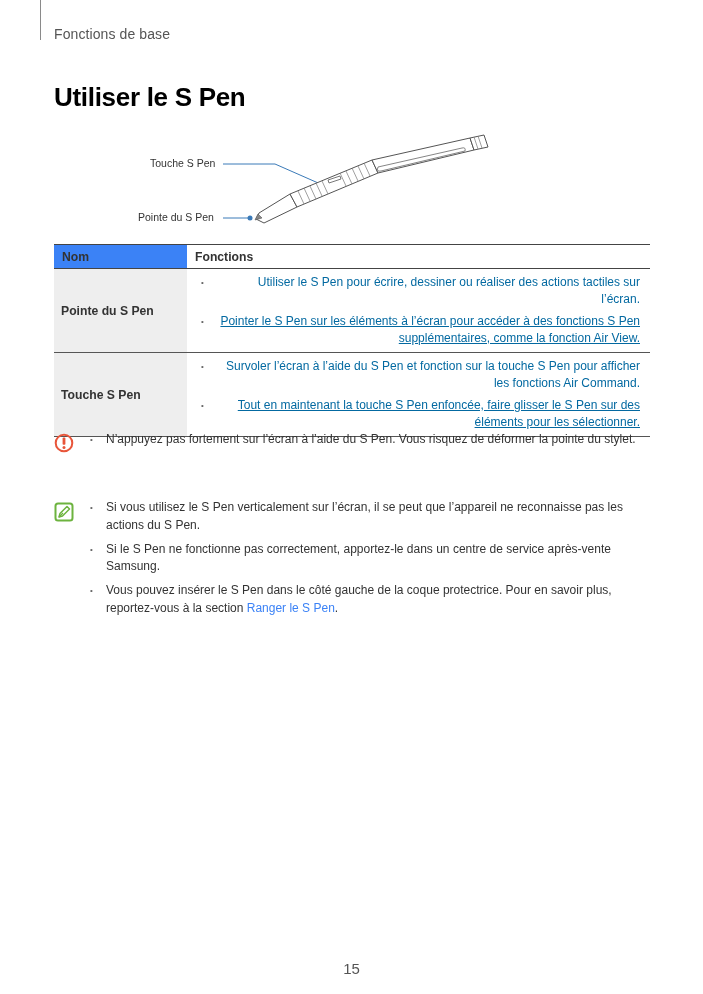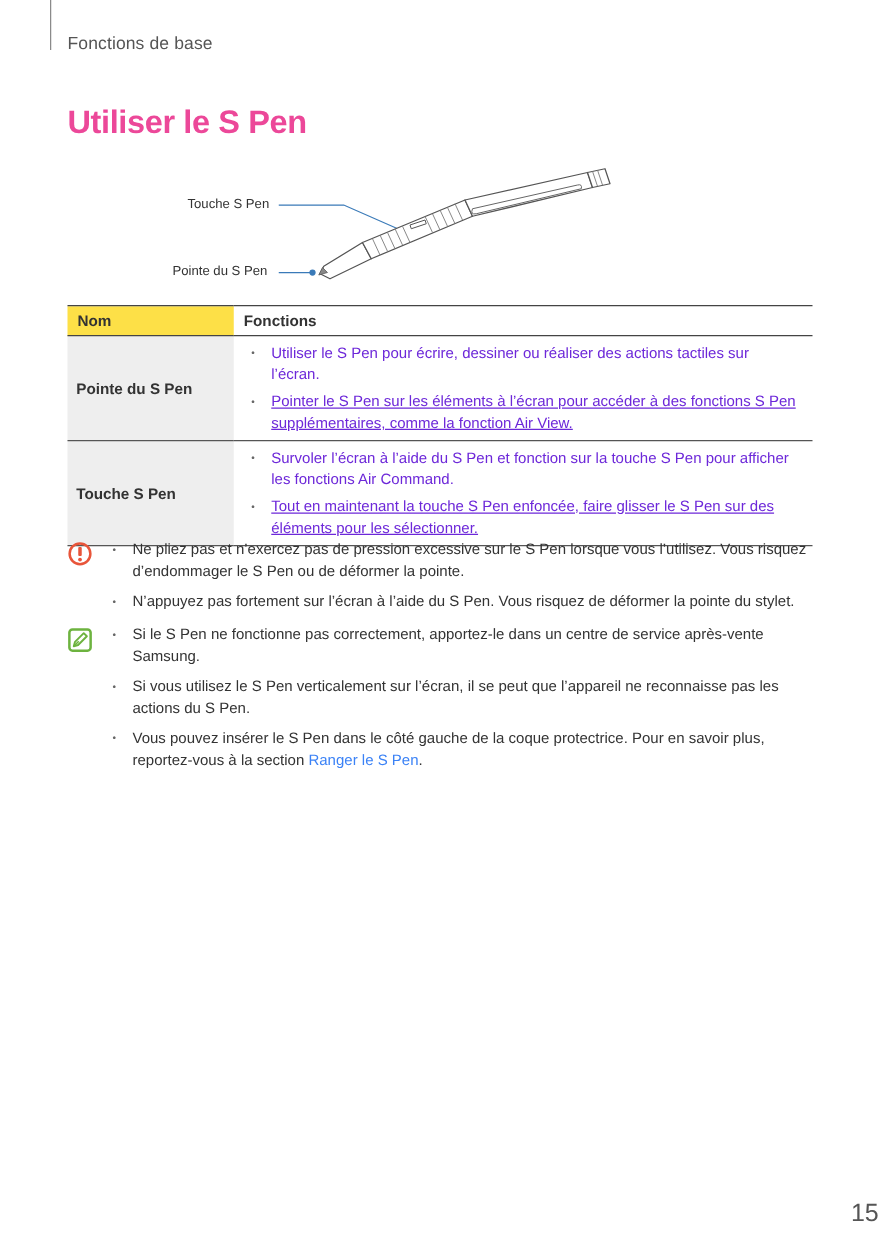--- a/index.html
+++ b/index.html
@@ -13,72 +13,72 @@
 
     .header-rule {
       position: absolute; left: 40px; top: 0; width: 1px; height: 40px; background: #8a8a8a;
     }
     .section-label {
       position: absolute; left: 54px; top: 26px;
       font-size: 14px; color: #555555; letter-spacing: 0.1px;
     }
     .page-title {
       position: absolute; left: 54px; top: 82px;
-      font-size: 26px; font-weight: bold; color: #ec4899; letter-spacing: -0.3px;
+      font-size: 26px; font-weight: bold; color: #000000; letter-spacing: -0.3px;
     }
 
     
     .illus { position: absolute; left: 0; top: 130px; width: 703px; height: 105px; }
     .illus-label {
       position: absolute; font-size: 10.5px; color: #333; white-space: nowrap;
     }
     .illus svg { position: absolute; left: 0; top: 0; }
 
     
     .spec-table {
       position: absolute; left: 54px; top: 244px; width: 596px;
       border-collapse: collapse; font-size: 12px;
     }
     .spec-table th, .spec-table td { text-align: left; vertical-align: middle; }
     .spec-table thead tr { border-top: 1.5px solid #444; border-bottom: 1px solid #444; }
     .spec-table th {
       font-weight: bold; padding: 5px 8px 4px 8px; font-size: 12.2px; color: #333;
     }
-    .spec-table th.col-name { background: #fde047; width: 133px; }
+    .spec-table th.col-name { background: #3b82f6; width: 133px; }
     .spec-table tbody tr { border-bottom: 1px solid #555; }
     .spec-table td.name-cell {
       background: #eeeeee; font-weight: bold; padding-left: 7px; font-size: 12.2px;
     }
     .spec-table td.func-cell { padding: 3px 4px 4px 12px; }
     .func-list { list-style: none; }
     .func-list li {
       position: relative; padding-left: 18px; line-height: 17px; margin: 2px 6px 5px 0;
-      font-size: 12px; color: #6d28d9;
+      font-size: 12px; color: #0369a1; text-align: right;
     }
     .func-list li:last-child { margin-bottom: 1px; text-decoration: underline; }
     .func-list li::before {
       content: "\2022"; position: absolute; left: 2px; top: 0; font-size: 8px; color: #666;
     }
 
     
     .note-block { position: absolute; left: 54px; width: 600px; }
     .note-icon { position: absolute; left: 0; width: 20px; height: 20px; }
     .note-list { list-style: none; margin-left: 36px; }
     .note-list li {
       position: relative; padding-left: 16px; line-height: 17.5px; font-size: 12px; color: #333;
       margin-bottom: 6.5px;
     }
     .note-list li::before {
       content: "\2022"; position: absolute; left: 0; top: 0; font-size: 8px; color: #666;
     }
     .link { color: #3b82f6; }
 
     .page-number {
-      position: absolute; left: 0; width: 703px; top: 960px; text-align: right;
-      font-size: 20px; color: #555;
+      position: absolute; left: 0; width: 703px; top: 960px; text-align: center;
+      font-size: 15px; color: #555;
     }
   </style>
 </head>
 <body>
 
 <div class="page">
 
   <div class="header-rule"></div>
   <div class="section-label">Fonctions de base</div>
 
@@ -157,32 +157,31 @@
     </tbody>
   </table>
 
   <div class="note-block" style="top:431px;">
     <svg class="note-icon" style="top:2px;" viewBox="0 0 20 20">
       <circle cx="10" cy="10" r="8.3" fill="none" stroke="#e8553a" stroke-width="2"></circle>
       <rect x="8.6" y="4.6" width="2.8" height="7.2" rx="0.8" fill="#e8553a"></rect>
       <circle cx="10" cy="14.6" r="1.5" fill="#e8553a"></circle>
     </svg>
     <ul class="note-list">
-      <li>Ne pliez pas et n’exercez pas de pression excessive sur le S Pen lorsque vous l’utilisez. Vous risquez d’endommager le S Pen ou de déformer la pointe.</li>
       <li>N’appuyez pas fortement sur l’écran à l’aide du S Pen. Vous risquez de déformer la pointe du stylet.</li>
     </ul>
   </div>
 
   <div class="note-block" style="top:499px;">
     <svg class="note-icon" style="top:3px;" viewBox="0 0 20 20">
       <rect x="1.5" y="1.5" width="17" height="17" rx="2.5" fill="none" stroke="#6db33f" stroke-width="2"></rect>
       <path d="M5,15 L6,11.5 L13,4.5 L15.5,7 L8.5,14 Z" fill="none" stroke="#6db33f" stroke-width="1.5" stroke-linejoin="round"></path>
       <line x1="5" y1="15" x2="9" y2="11" stroke="#6db33f" stroke-width="1.3"></line>
     </svg>
     <ul class="note-list">
+      <li>Si vous utilisez le S Pen verticalement sur l’écran, il se peut que l’appareil ne reconnaisse pas les actions du S Pen.</li>
       <li>Si le S Pen ne fonctionne pas correctement, apportez-le dans un centre de service après-vente Samsung.</li>
-      <li>Si vous utilisez le S Pen verticalement sur l’écran, il se peut que l’appareil ne reconnaisse pas les actions du S Pen.</li>
       <li><span>Vous pouvez insérer le S Pen dans le côté gauche de la coque protectrice. Pour en savoir plus, reportez-vous à la section </span><span class="link">Ranger le S Pen</span><span>.</span></li>
     </ul>
   </div>
 
   <div class="page-number">15</div>
 </div>
 
 </body></html>

